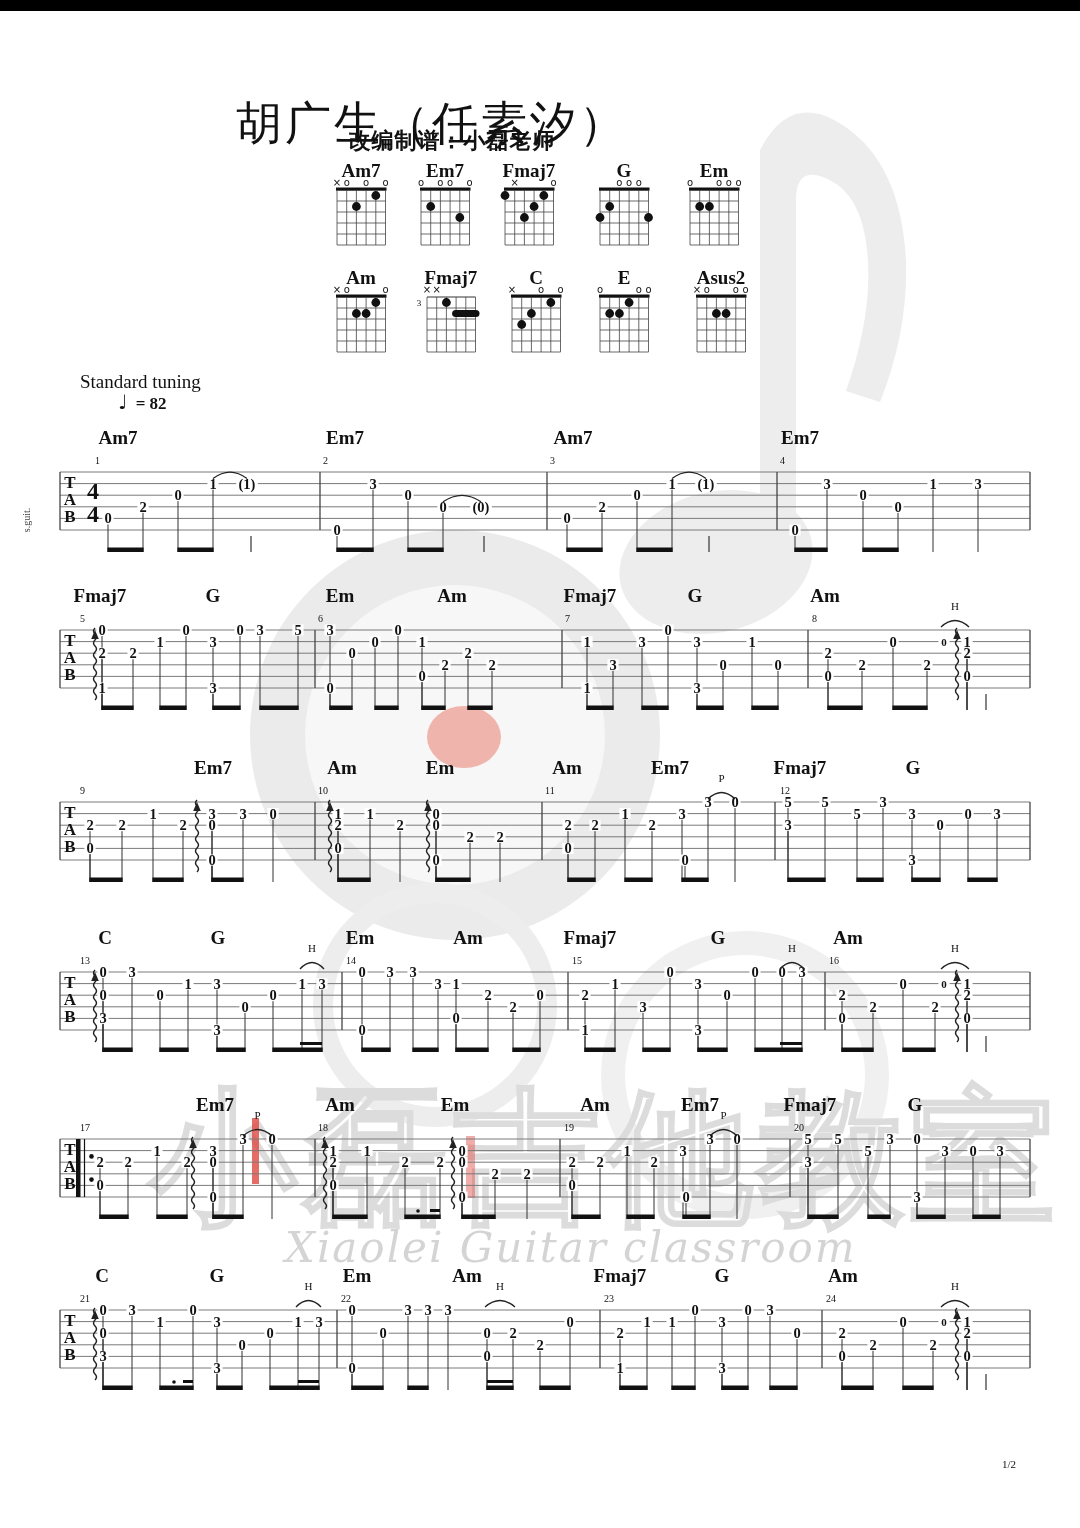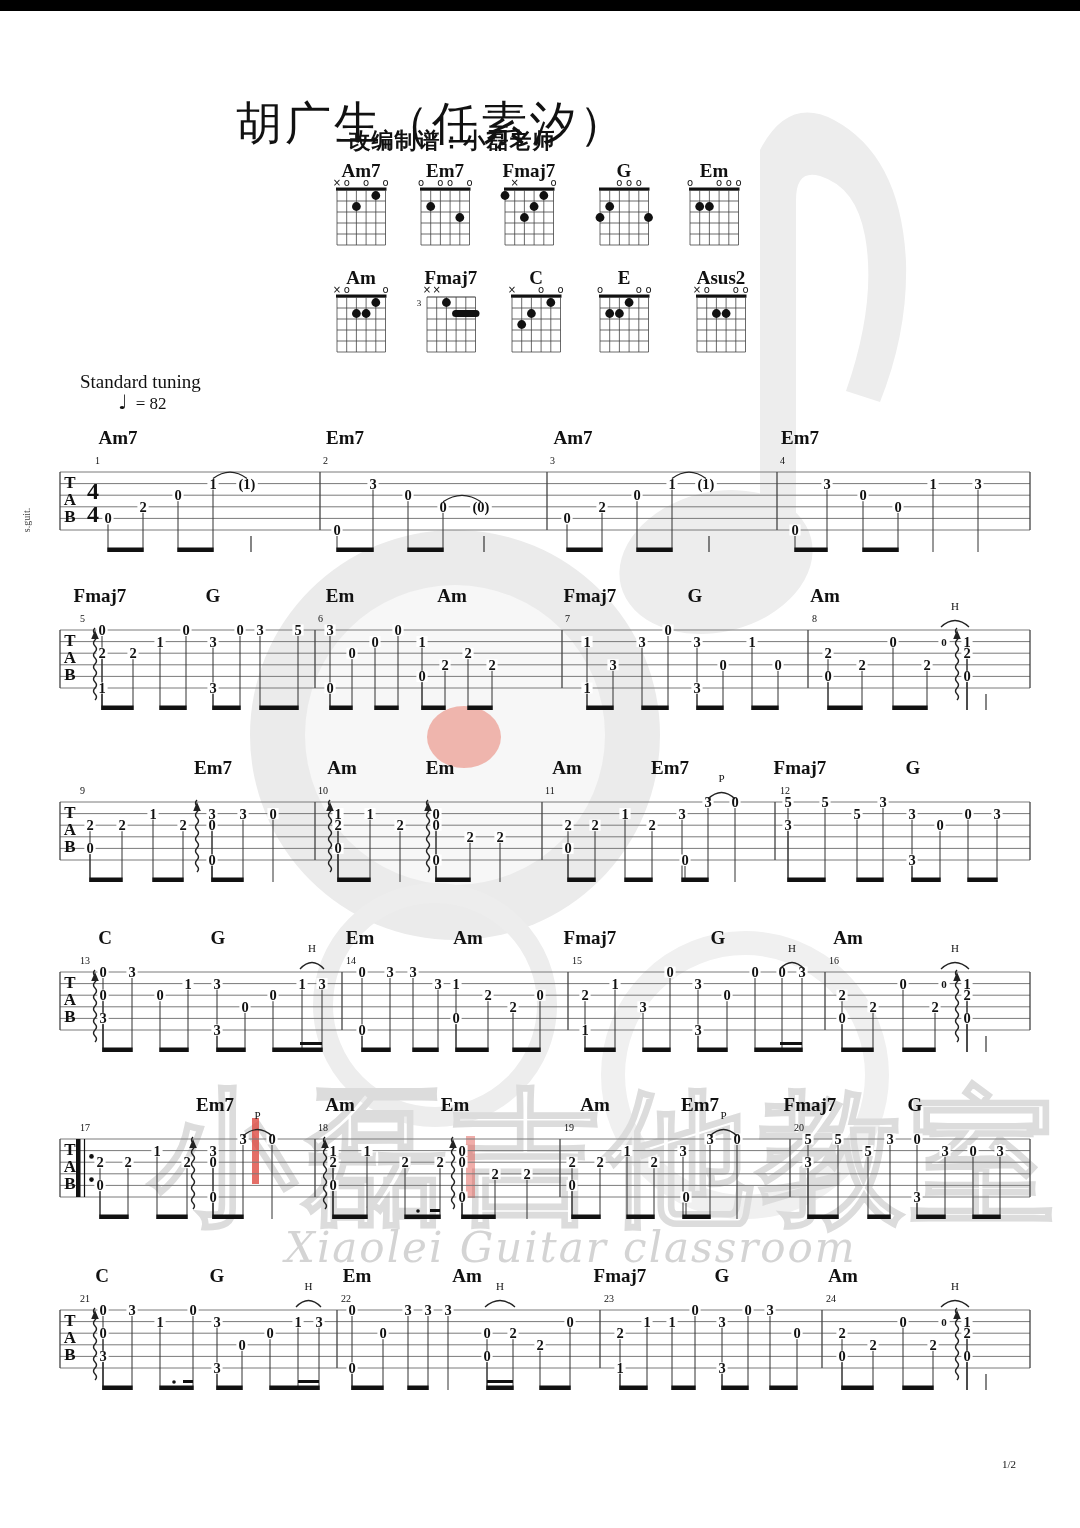--- a/index.html
+++ b/index.html
@@ -4,21 +4,21 @@
 <style>
   html,body{margin:0;padding:0;background:#888;}
   .page{position:relative;width:1080px;height:1528px;background:#ffffff;overflow:hidden;
         font-family:"Liberation Serif",serif;color:#111;}
   .topbar{position:absolute;left:0;top:0;width:1080px;height:11px;background:#000;}
   .title{position:absolute;left:0;top:62px;width:864px;text-align:center;
          font-size:46px;font-weight:normal;letter-spacing:3px;}
   .credit{position:absolute;left:0;top:126px;width:904px;text-align:center;
           font-size:22px;font-weight:bold;letter-spacing:1px;}
   .tuning{position:absolute;left:80px;top:371px;font-size:19px;}
-  .tempo{position:absolute;left:118px;top:390px;font-size:17px;font-weight:normal;}
+  .tempo{position:absolute;left:118px;top:390px;font-size:17px;font-weight:bold;}
   .tempo .glyph{font-family:"DejaVu Sans",sans-serif;font-size:20px;margin-right:4px;}
   .pagenum{position:absolute;left:1002px;top:1458px;font-size:11px;}
   svg{position:absolute;left:0;top:0;}
 </style>
 </head>
 <body>
 
 <div class="page">
   <div class="topbar"></div>
   <svg id="sheet" width="1080" height="1528" viewBox="0 0 1080 1528">

